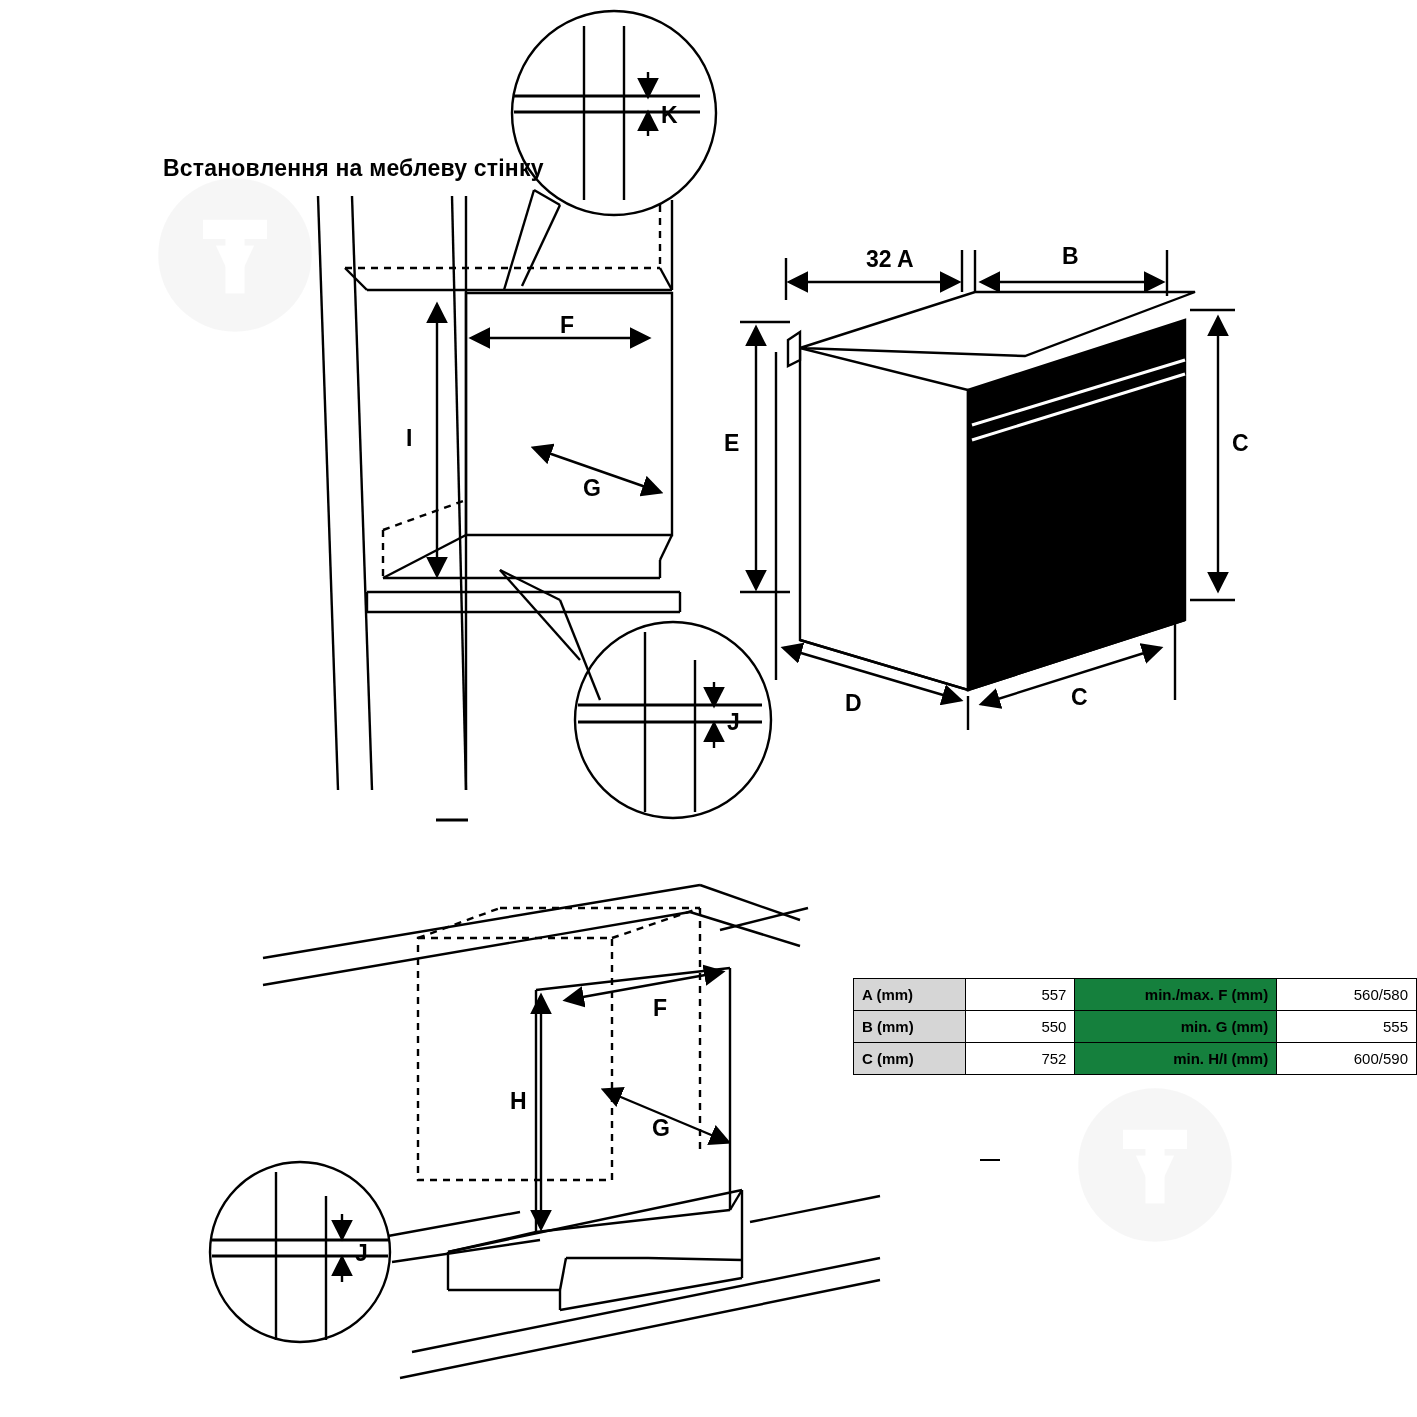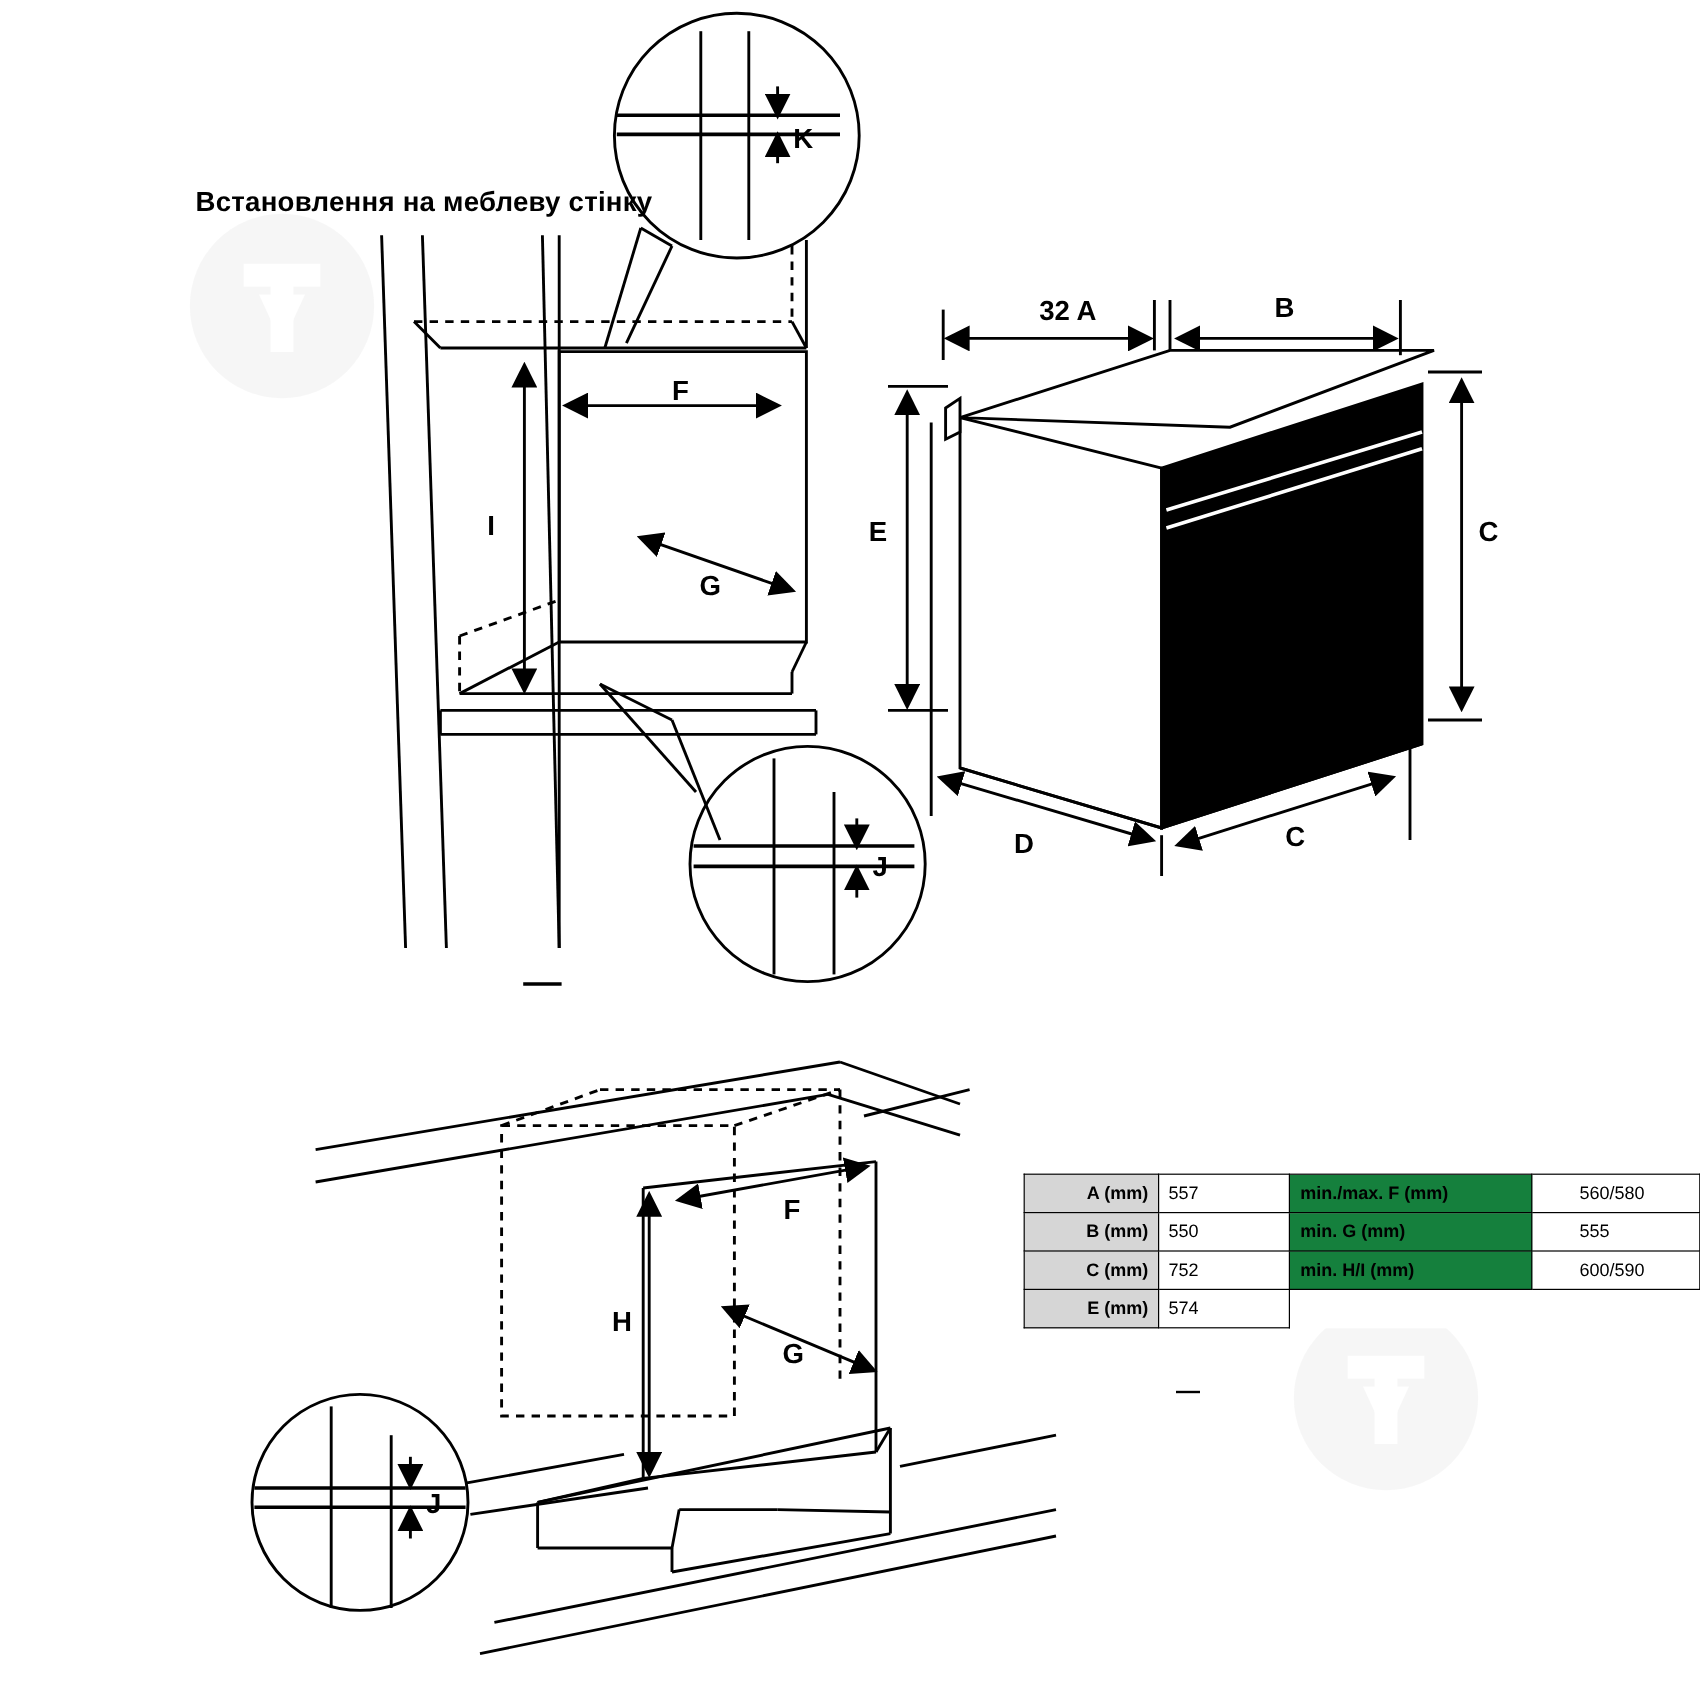--- a/index.html
+++ b/index.html
@@ -51,29 +51,29 @@
     position: absolute;
     left: 853px;
     top: 978px;
     border-collapse: collapse;
     font-size: 15px;
   }
   .spec-table td {
     border: 1px solid #000;
     height: 31px;
     padding: 0 8px;
-    text-align: left;
+    text-align: right;
     vertical-align: middle;
     white-space: nowrap;
   }
   .spec-table td.key {
     background: #d6d6d6;
     font-weight: bold;
     width: 95px;
-    text-align: right;
+    text-align: left;
   }
   .spec-table td.val {
     background: #ffffff;
     width: 93px;
   }
   .spec-table td.key2 {
     background: #15803d;
     font-weight: bold;
     width: 185px;
   }
@@ -338,22 +338,16 @@
         <td class="val">550</td>
         <td class="key2">min. G (mm)</td>
         <td class="val2">555</td>
       </tr>
       <tr>
         <td class="key">C (mm)</td>
         <td class="val">752</td>
         <td class="key2">min. H/I (mm)</td>
         <td class="val2">600/590</td>
       </tr>
-      <tr>
-        <td class="key">E (mm)</td>
-        <td class="val">574</td>
-        <td class="empty"></td>
-        <td class="empty"></td>
-      </tr>
     </tbody>
   </table>
 
 </div>
 
 </body></html>

